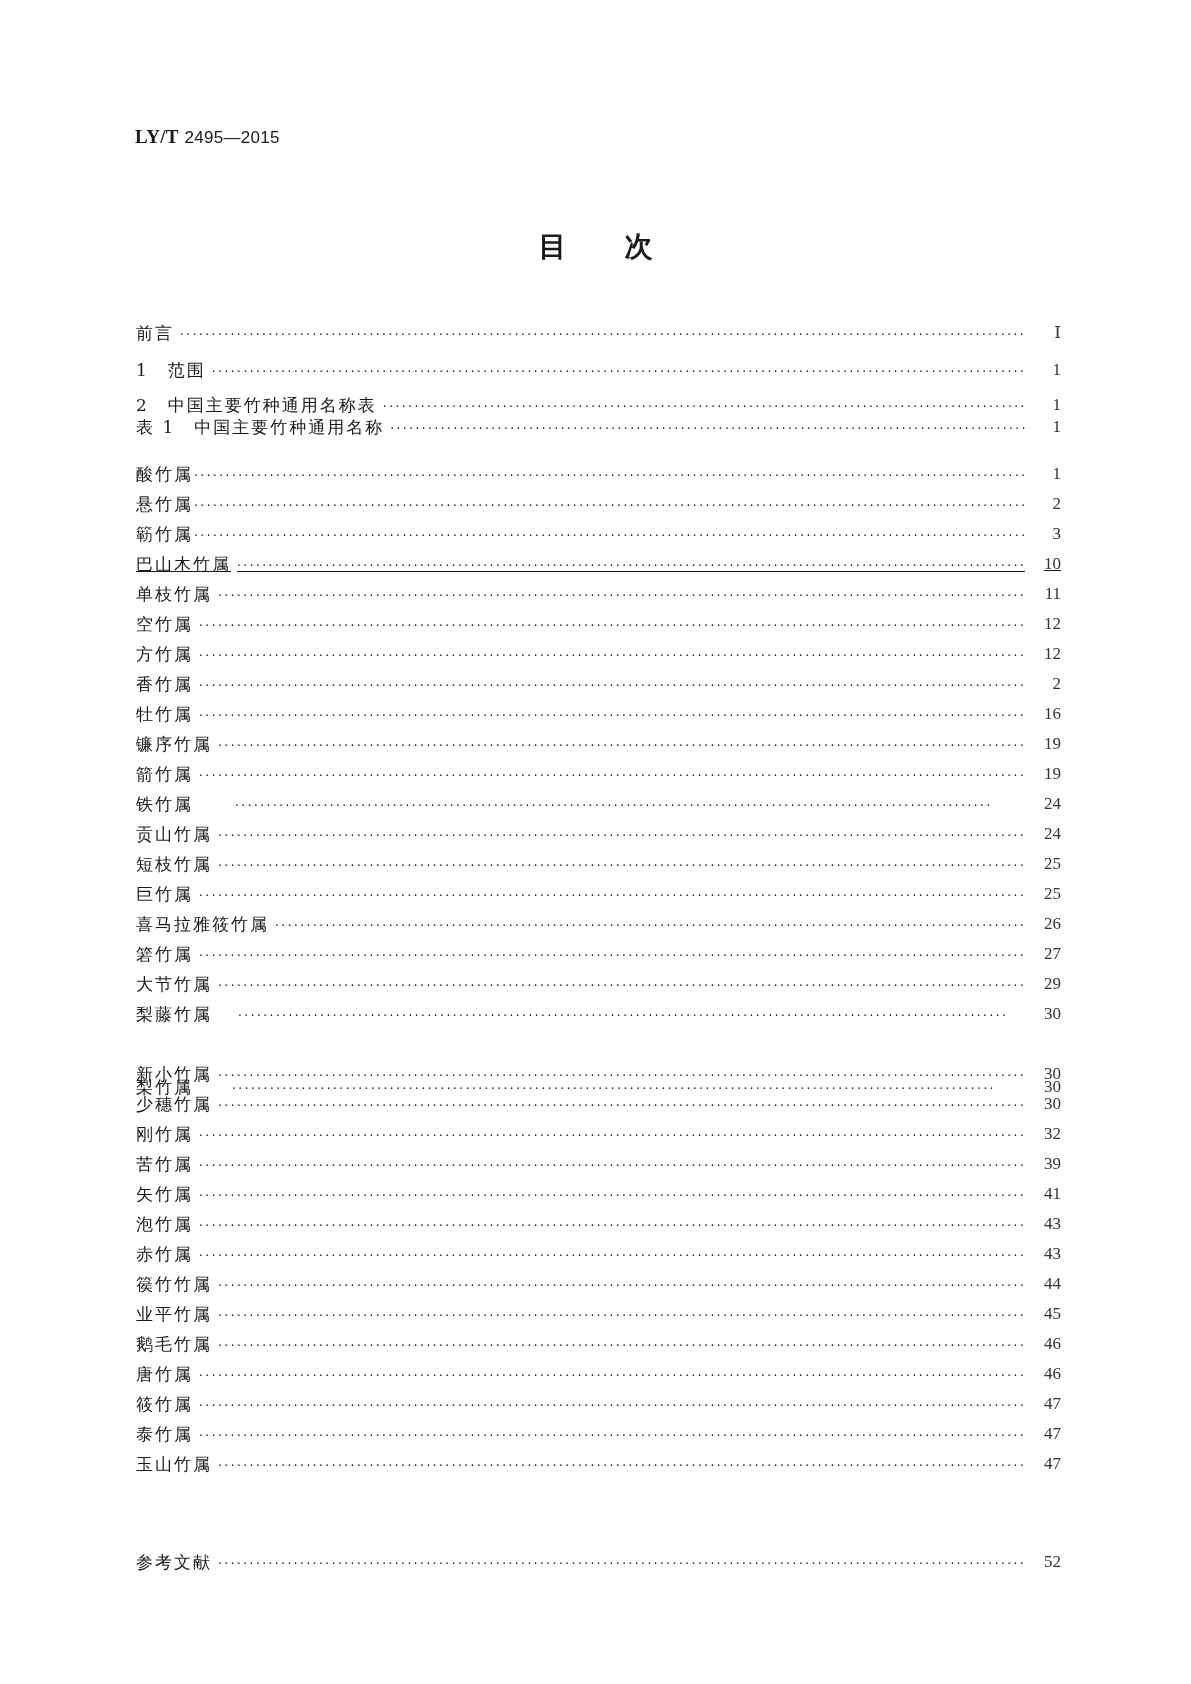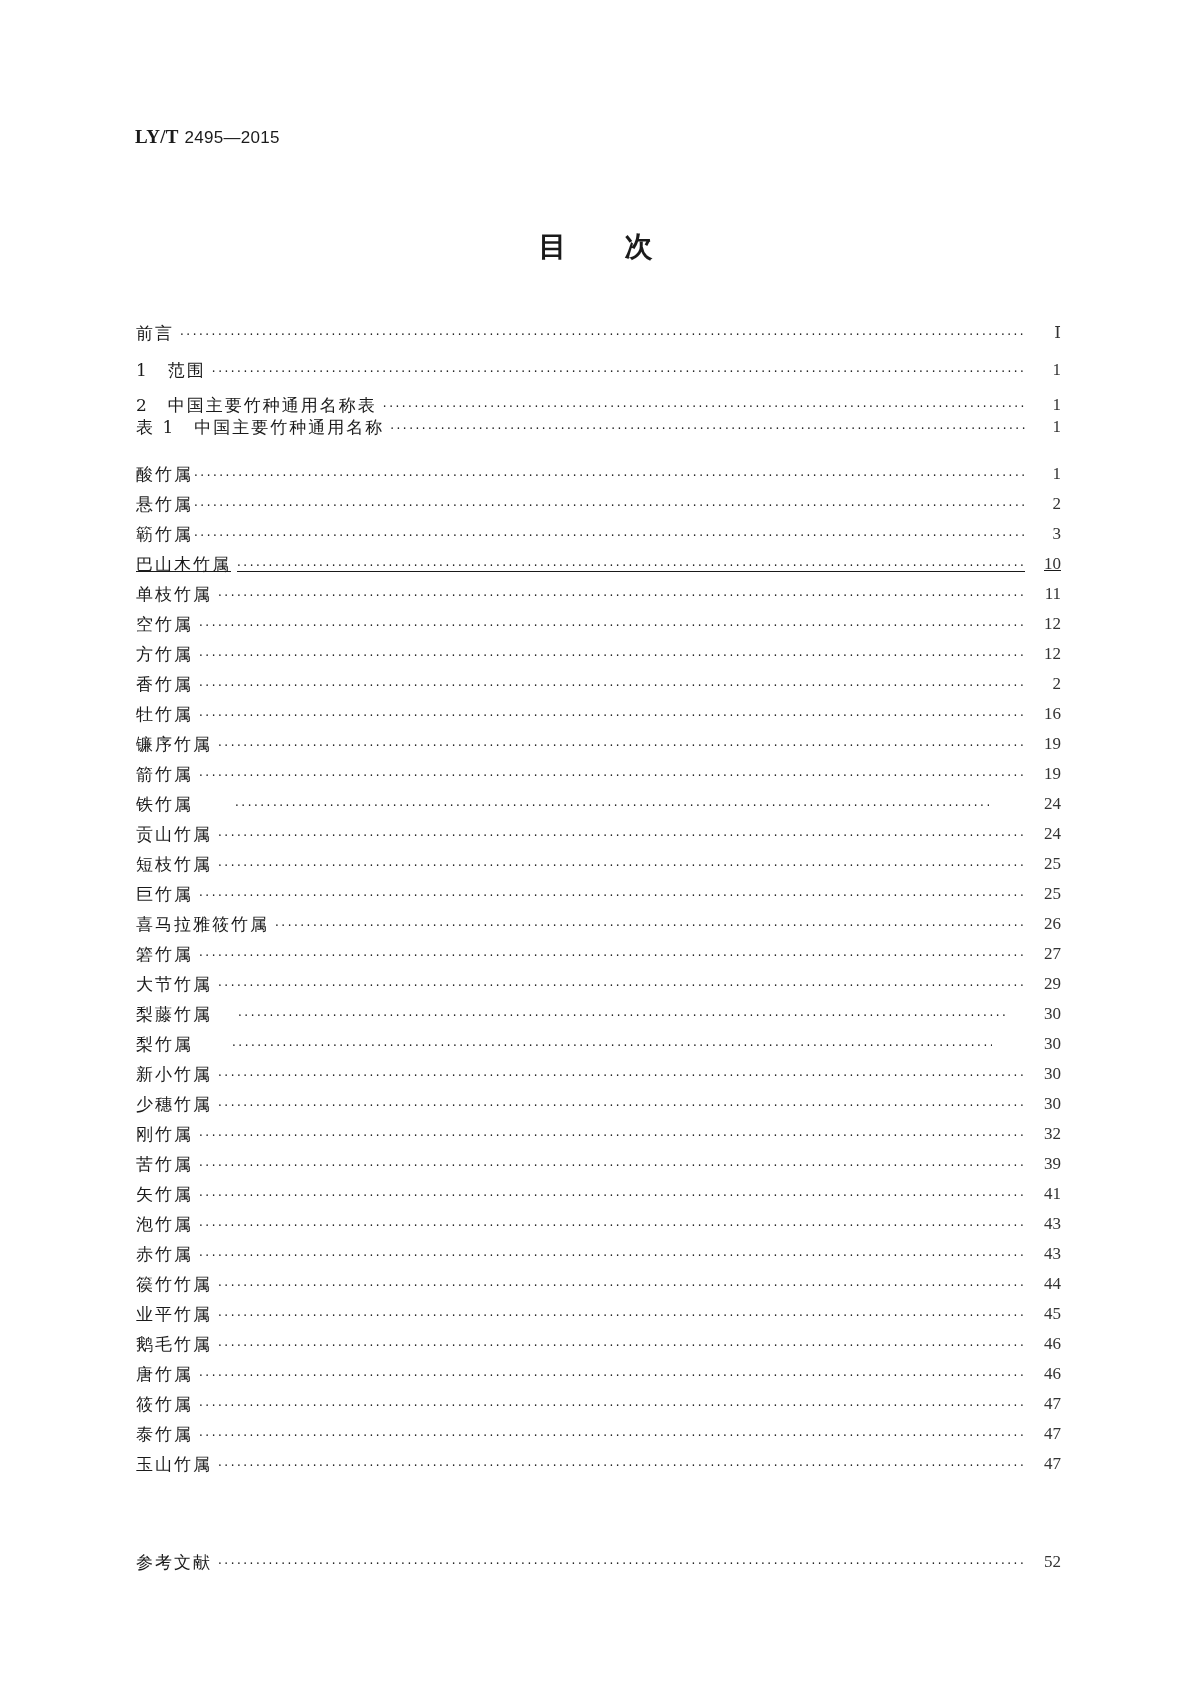--- a/index.html
+++ b/index.html
@@ -140,21 +140,21 @@
     <div class="entry" style="top: 971px;">
       <span class="label">大节竹属</span>
       <span class="dots"></span>
       <span class="page">29</span>
     </div>
     <div class="entry" style="top: 1001px; gap: 20px;">
       <span class="label">梨藤竹属</span>
       <span class="dots"></span>
       <span class="page">30</span>
     </div>
-    <div class="entry" style="top: 1031px; gap: 33px;">
+    <div class="entry" style="top: 1074px; gap: 33px;">
       <span class="label">梨竹属</span>
       <span class="dots"></span>
       <span class="page">30</span>
     </div>
     <div class="entry" style="top: 1061px;">
       <span class="label">新小竹属</span>
       <span class="dots"></span>
       <span class="page">30</span>
     </div>
     <div class="entry" style="top: 1091px;">

